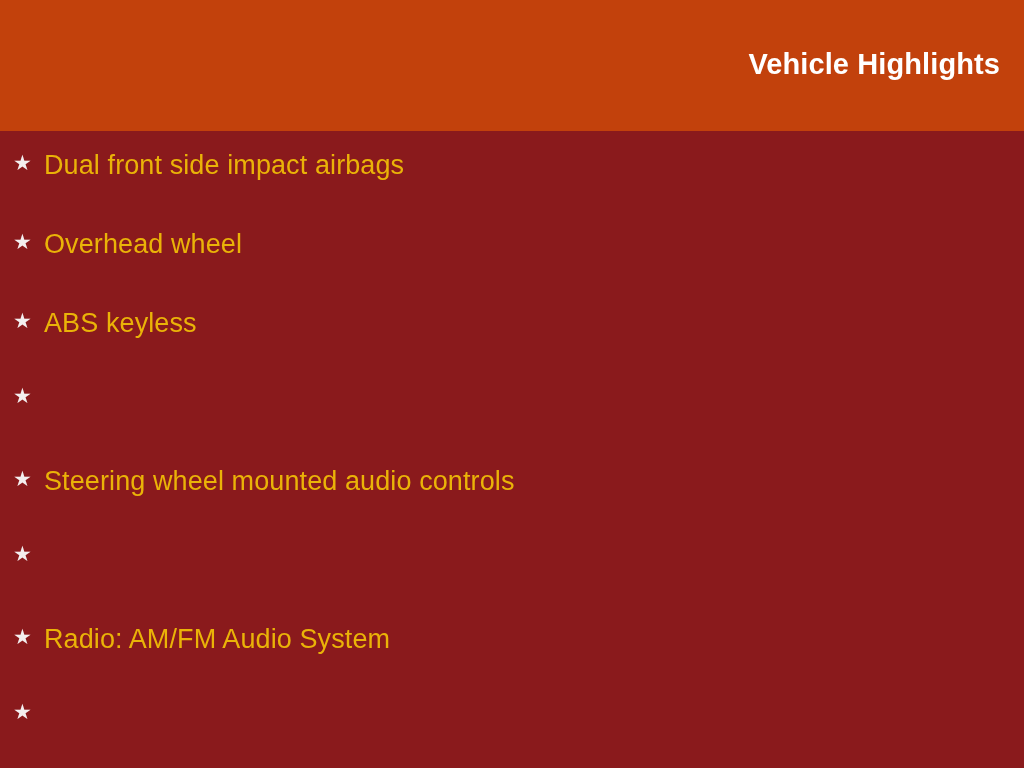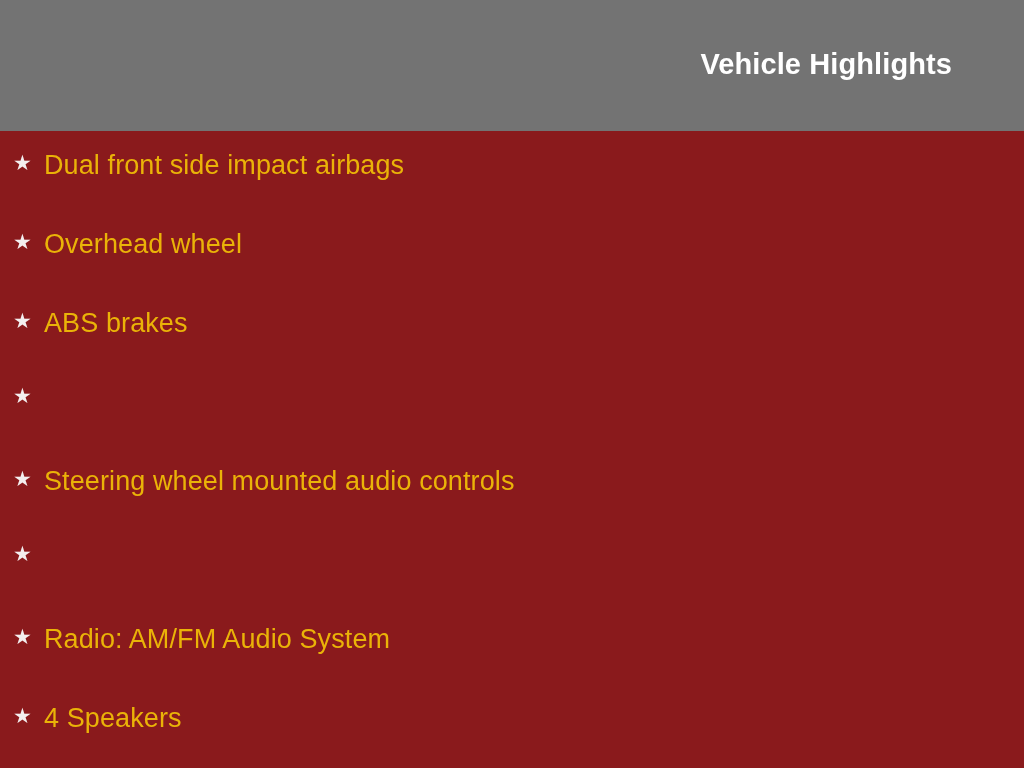--- a/index.html
+++ b/index.html
@@ -23,27 +23,27 @@
     background: #8a1a1c;
     display: flex;
     flex-direction: column;
   }
 
   
   .header-band {
     position: relative;
     width: 1024px;
     height: 131px;
-    background: #737373;
+    background: #c2410c;
     flex: 0 0 131px;
     display: flex;
     align-items: center;
     justify-content: flex-end;
     box-sizing: border-box;
-    padding-right: 72px;
+    padding-right: 24px;
   }
 
   .slide-title {
     color: #ffffff;
     font-family: "Liberation Sans", sans-serif;
     font-size: 29px;
     font-weight: bold;
     letter-spacing: 0.1px;
     line-height: 1;
     white-space: nowrap;
@@ -115,21 +115,21 @@
         <span class="bullet-text">Dual front side impact airbags</span>
       </li>
 
       <li class="bullet-item">
         <span class="bullet-star">★</span>
         <span class="bullet-text">Overhead wheel</span>
       </li>
 
       <li class="bullet-item">
         <span class="bullet-star">★</span>
-        <span class="bullet-text">ABS brakes</span>
+        <span class="bullet-text">ABS keyless</span>
       </li>
 
       <li class="bullet-item">
         <span class="bullet-star">★</span>
       </li>
 
       <li class="bullet-item">
         <span class="bullet-star">★</span>
         <span class="bullet-text">Steering wheel mounted audio controls</span>
       </li>
@@ -138,19 +138,18 @@
         <span class="bullet-star">★</span>
       </li>
 
       <li class="bullet-item">
         <span class="bullet-star">★</span>
         <span class="bullet-text">Radio: AM/FM Audio System</span>
       </li>
 
       <li class="bullet-item">
         <span class="bullet-star">★</span>
-        <span class="bullet-text">4 Speakers</span>
       </li>
 
     </ul>
   </div>
 
 </div>
 
 </body></html>

